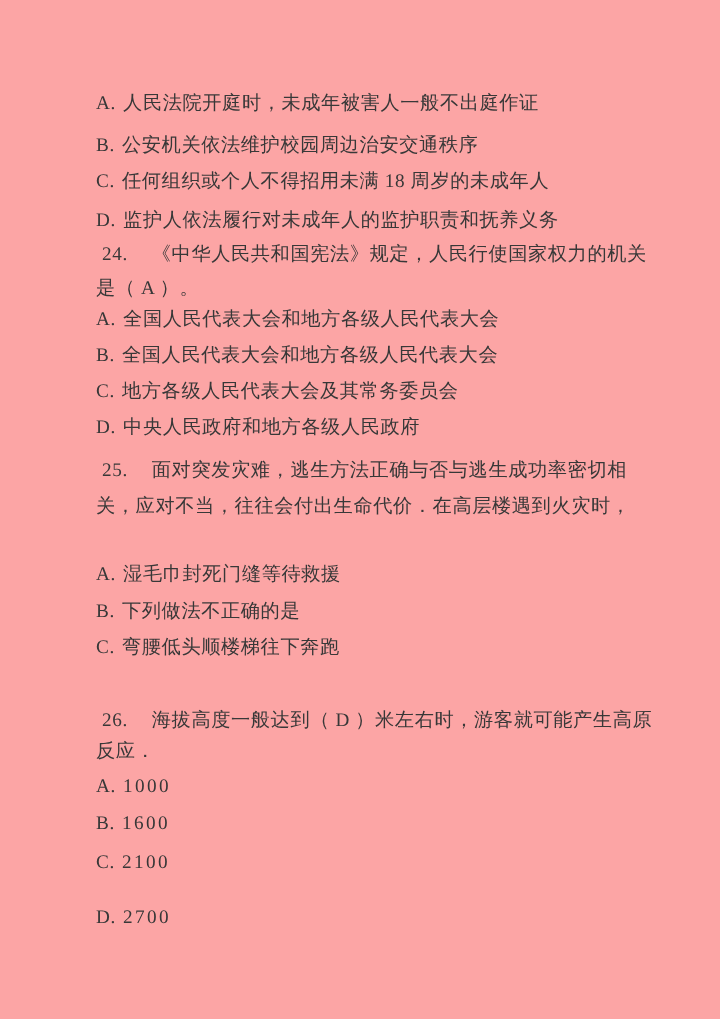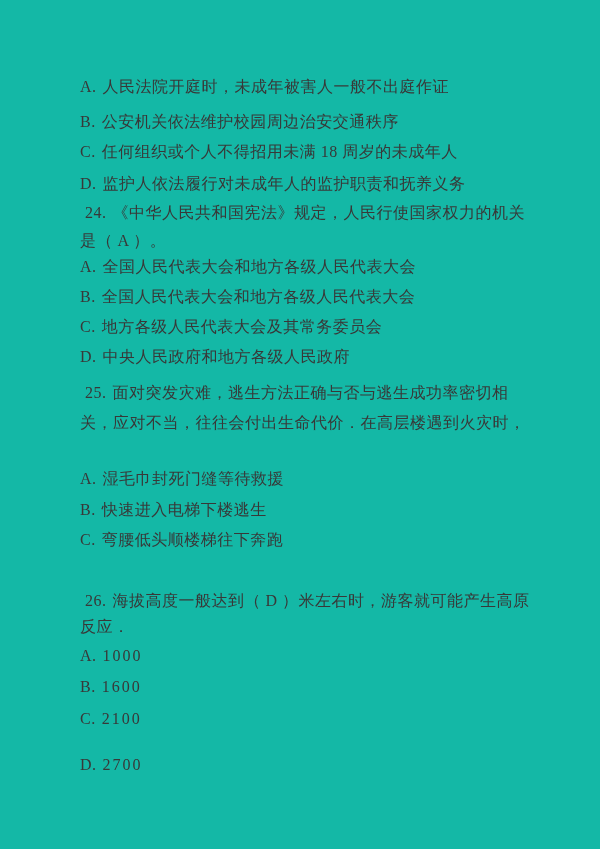--- a/index.html
+++ b/index.html
@@ -4,39 +4,39 @@
 <style>
   html, body {
     margin: 0;
     padding: 0;
     background: #ffffff;
   }
   .page {
     position: relative;
     width: 600px;
     height: 849px;
-    background: #14b8a6;
+    background: #fca5a5;
     overflow: hidden;
     font-family: "Liberation Serif", "DejaVu Serif", serif;
     color: #383838;
   }
   .line {
     position: absolute;
     left: 80px;
     white-space: nowrap;
     font-size: 16px;
     line-height: 18px;
     letter-spacing: 0.5px;
   }
   .line.qline {
     left: 85px;
   }
   .qnum {
     display: inline-block;
-    margin-right: 6px;
+    margin-right: 20px;
   }
   .optlabel {
     display: inline-block;
     margin-right: 6px;
   }
   .num-val {
     letter-spacing: 2px;
     font-family: Liberation Serif, serif;
   }
 </style>
@@ -80,21 +80,21 @@
   <div class="line qline" style="top:384px">
     <span class="qnum">25.</span><span>面对突发灾难，逃生方法正确与否与逃生成功率密切相</span>
   </div>
   <div class="line" style="top:414px">
     <span>关，应对不当，往往会付出生命代价．在高层楼遇到火灾时，</span>
   </div>
   <div class="line" style="top:470px">
     <span class="optlabel">A.</span><span>湿毛巾封死门缝等待救援</span>
   </div>
   <div class="line" style="top:501px">
-    <span class="optlabel">B.</span><span>快速进入电梯下楼逃生</span>
+    <span class="optlabel">B.</span><span>下列做法不正确的是</span>
   </div>
   <div class="line" style="top:531px">
     <span class="optlabel">C.</span><span>弯腰低头顺楼梯往下奔跑</span>
   </div>
 
   <div class="line qline" style="top:592px">
     <span class="qnum">26.</span><span>海拔高度一般达到（ D ）米左右时，游客就可能产生高原</span>
   </div>
   <div class="line" style="top:618px">
     <span>反应．</span>

